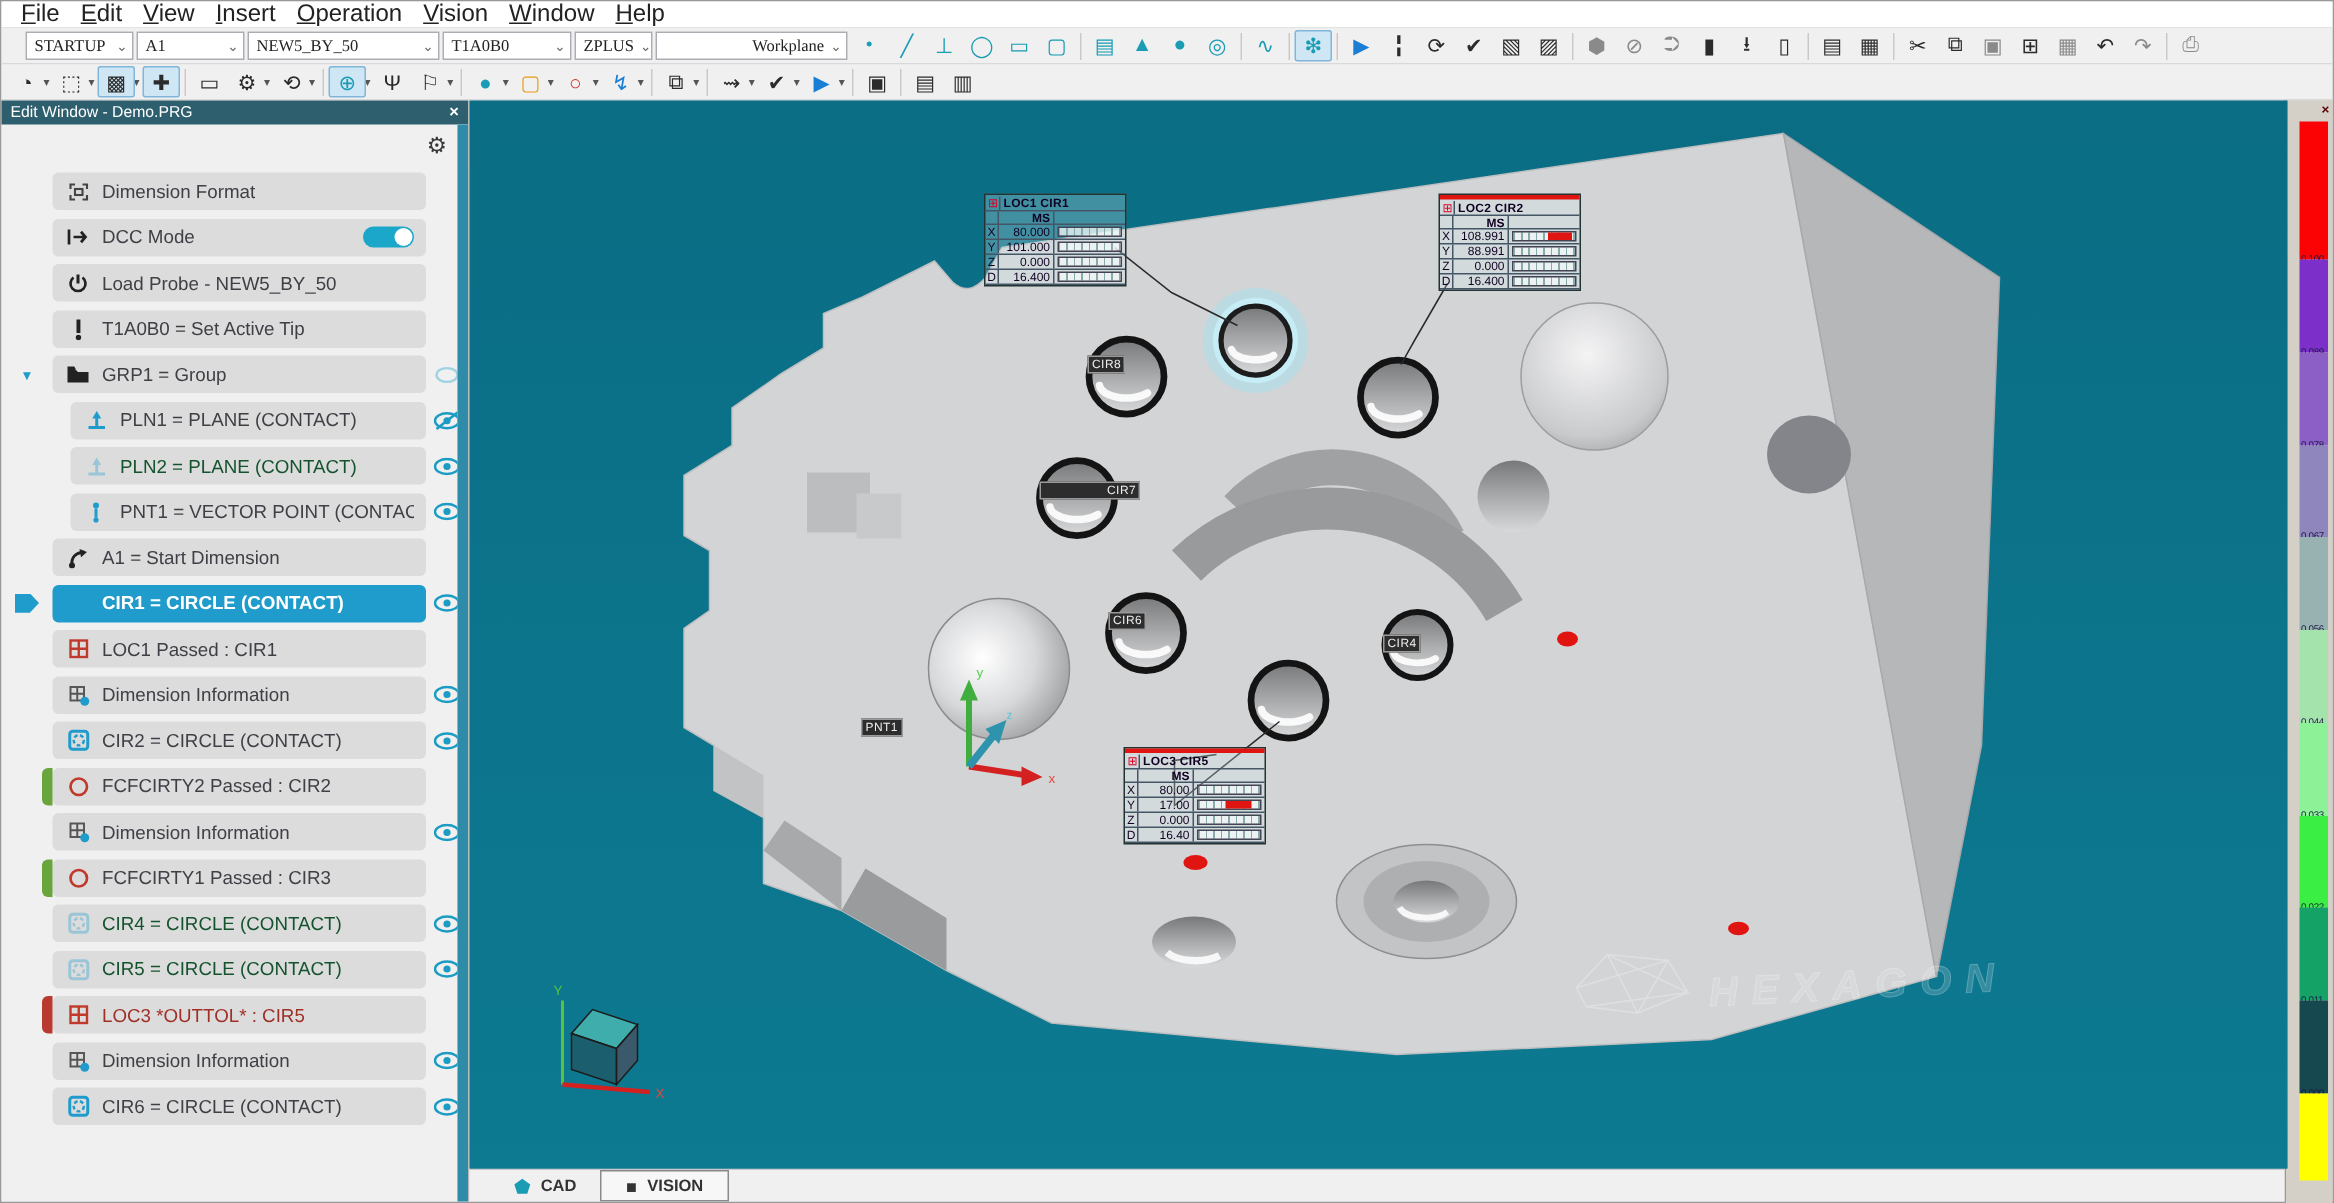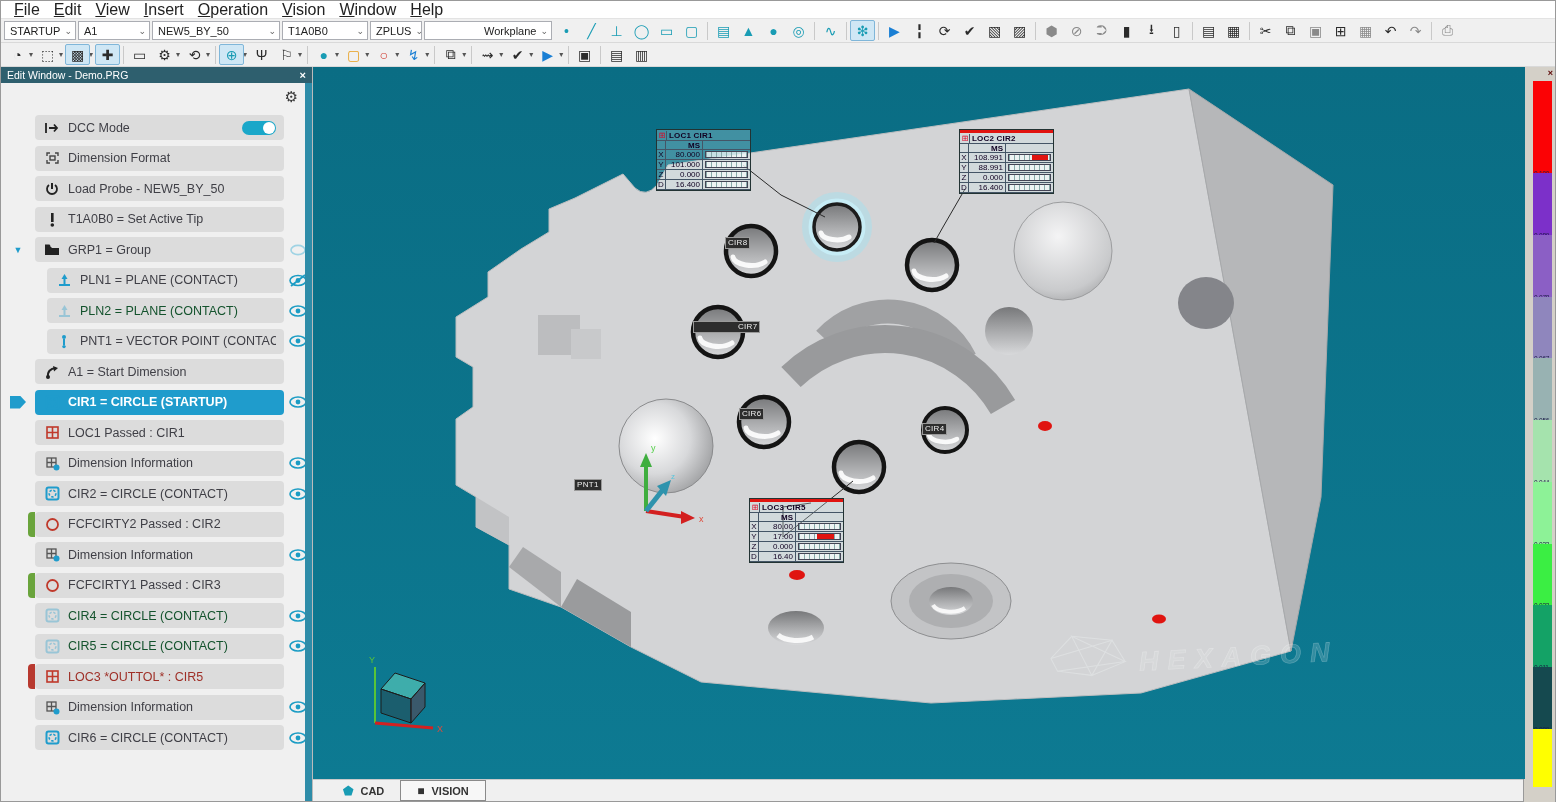--- a/index.html
+++ b/index.html
@@ -7,21 +7,21 @@
     font-family:"Liberation Sans", sans-serif; -webkit-font-smoothing:antialiased; }
   #app { position:relative; width:1556px; height:802px; background:#f0f0f0; border:1px solid #999; display:flex; flex-direction:column; }
 
   
   #menubar { height:18px; background:#fff; display:flex; align-items:center; padding-left:6px; border-bottom:1px solid #e3e3e3; }
   .menu-item { font-size:16px; color:#222; padding:1px 7px; cursor:default; }
   .menu-item::first-letter { text-decoration:underline; }
 
   
   .toolbar { display:flex; align-items:center; background:#f0f0f0; border-bottom:1px solid #d9d9d9; }
-  #toolbar1 { height:24px; padding-left:3px; }
+  #toolbar1 { height:24px; padding-left:16px;font-family:Liberation Serif, serif; }
   #toolbar2 { height:24px; padding-left:4px; }
   .tb-select { height:19px; background:#fff; border:1px solid #abadb3; display:flex; align-items:center; justify-content:space-between; font-size:11px; color:#222; padding:0 3px 0 5px; margin-right:2px; }
   .tb-select .caret { color:#666; font-size:9px; margin-left:4px; }
   .tb-btn { width:25px; height:21px; display:flex; align-items:center; justify-content:center; font-size:14px; color:#444; border:1px solid transparent; border-radius:2px; position:relative; }
   .tb-btn.active { background:#cfe7f5; border-color:#7fb6d9; }
   .tb-btn.teal { color:#199cb4; }
   .tb-btn.blue { color:#1a7fd4; }
   .tb-btn.gray { color:#8a8a8a; }
   .tb-btn.orange { color:#e8a020; }
   .tb-btn.red { color:#d03a2f; }
@@ -239,48 +239,48 @@
         <span id="ew-close">×</span>
       </div>
       <div id="ew-gear-row">
         <span id="ew-gear">⚙</span>
       </div>
       <div id="ew-list">
           <div class="ew-row">
             <div class="ew-gutter"></div>
             <div class="ew-pill">
               <span class="ew-ic">
-                <svg width="16" height="14">
-                  <path d="M2,2 v10 M5,7 h8 M10,3.5 13,7 10,10.5" stroke="#222" stroke-width="1.8" fill="none"></path>
-                </svg>
-              </span>
-              <span class="ew-label">DCC Mode</span>
-              <span class="ew-toggle"></span>
-            </div>
-            <div class="ew-eye"></div>
-          </div>
-          <div class="ew-row">
-            <div class="ew-gutter"></div>
-            <div class="ew-pill">
-              <span class="ew-ic">
                 <svg width="15" height="14">
                   <g stroke="#444" fill="none" stroke-width="1.4">
                     <path d="M2,5 v-3 h3 M13,5 v-3 h-3 M2,9 v3 h3 M13,9 v3 h-3"></path>
                     <rect x="5" y="5" width="5" height="4"></rect>
                   </g>
                 </svg>
               </span>
               <span class="ew-label">Dimension Format</span>
             </div>
             <div class="ew-eye"></div>
           </div>
           <div class="ew-row">
             <div class="ew-gutter"></div>
             <div class="ew-pill">
               <span class="ew-ic">
+                <svg width="16" height="14">
+                  <path d="M2,2 v10 M5,7 h8 M10,3.5 13,7 10,10.5" stroke="#222" stroke-width="1.8" fill="none"></path>
+                </svg>
+              </span>
+              <span class="ew-label">DCC Mode</span>
+              <span class="ew-toggle"></span>
+            </div>
+            <div class="ew-eye"></div>
+          </div>
+          <div class="ew-row">
+            <div class="ew-gutter"></div>
+            <div class="ew-pill">
+              <span class="ew-ic">
                 <svg width="14" height="14">
                   <path d="M7,1 v6" stroke="#222" stroke-width="2"></path>
                   <path d="M4,3 a5,5 0 1 0 6,0" stroke="#222" stroke-width="1.8" fill="none"></path>
                 </svg>
               </span>
               <span class="ew-label">Load Probe - NEW5_BY_50</span>
             </div>
             <div class="ew-eye"></div>
           </div>
           <div class="ew-row">
@@ -388,21 +388,21 @@
             <div class="ew-gutter">
               <div class="ew-marker"></div>
             </div>
             <div class="ew-pill">
               <span class="ew-ic">
                 <svg width="15" height="15">
                   <rect x="1.5" y="1.5" width="12" height="12" rx="2" fill="none" stroke="#1f9ccc" stroke-width="2"></rect>
                   <circle cx="7.5" cy="7.5" r="3.4" fill="none" stroke="#1f9ccc" stroke-width="1.6" stroke-dasharray="2.5 1.6"></circle>
                 </svg>
               </span>
-              <span class="ew-label">CIR1 = CIRCLE (STARTUP)</span>
+              <span class="ew-label">CIR1 = CIRCLE (CONTACT)</span>
             </div>
             <div class="ew-eye">
               <svg width="18" height="12">
                 <ellipse cx="9" cy="6" rx="8" ry="5" fill="none" stroke="#1b9cc4" stroke-width="1.6"></ellipse>
                 <circle cx="9" cy="6" r="2.4" fill="#1b9cc4"></circle>
               </svg>
             </div>
           </div>
           <div class="ew-row">
             <div class="ew-gutter"></div>

